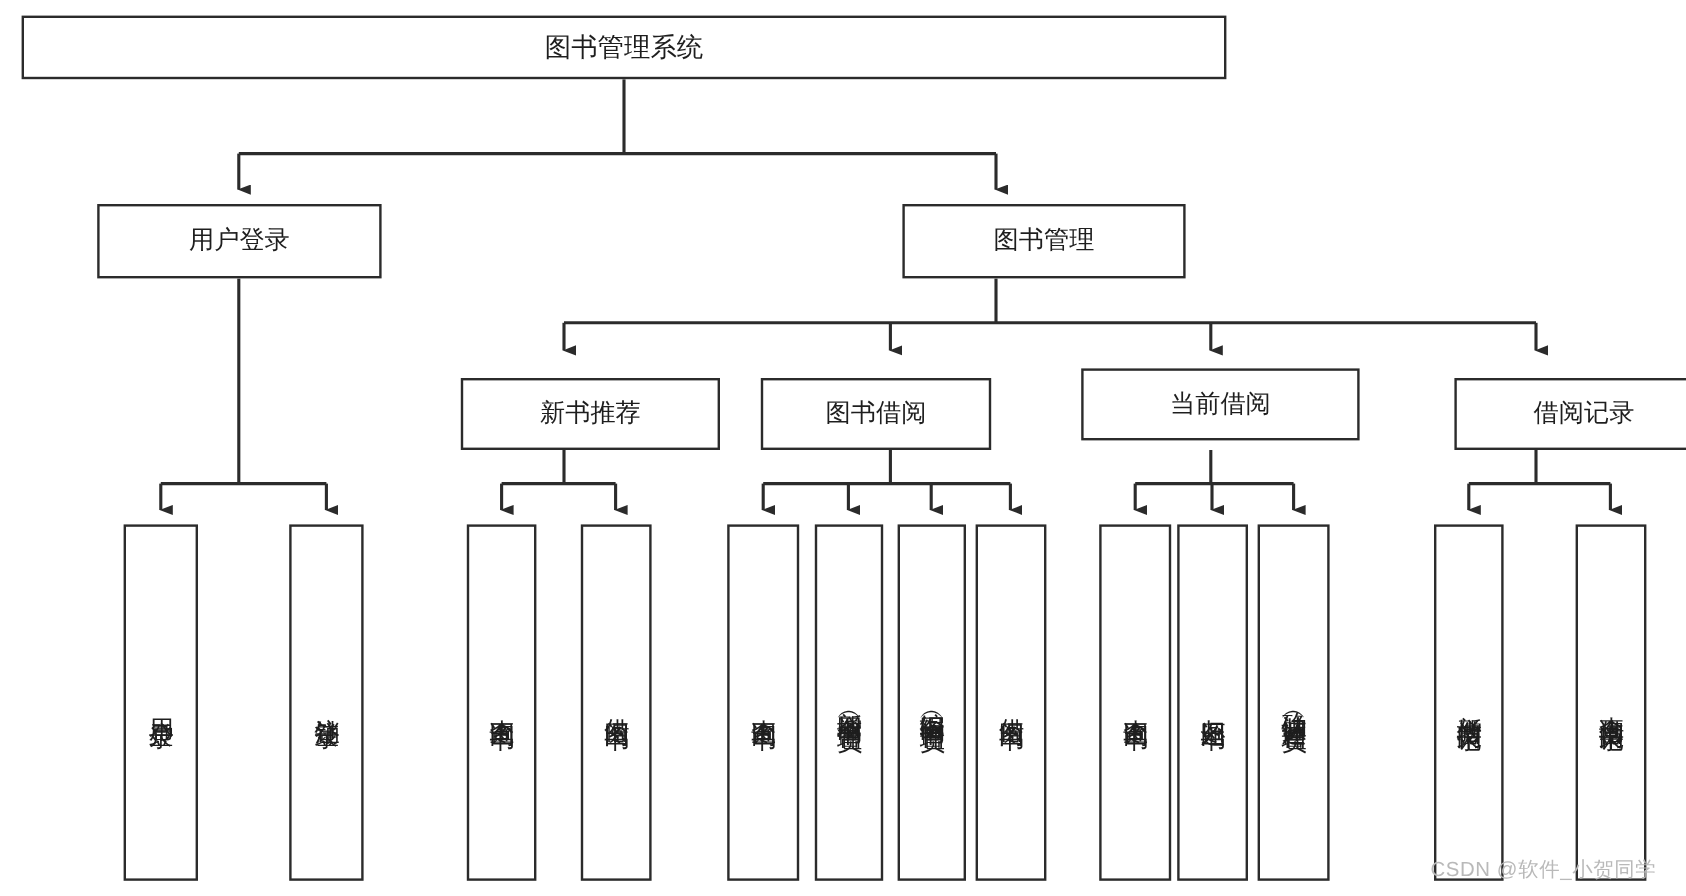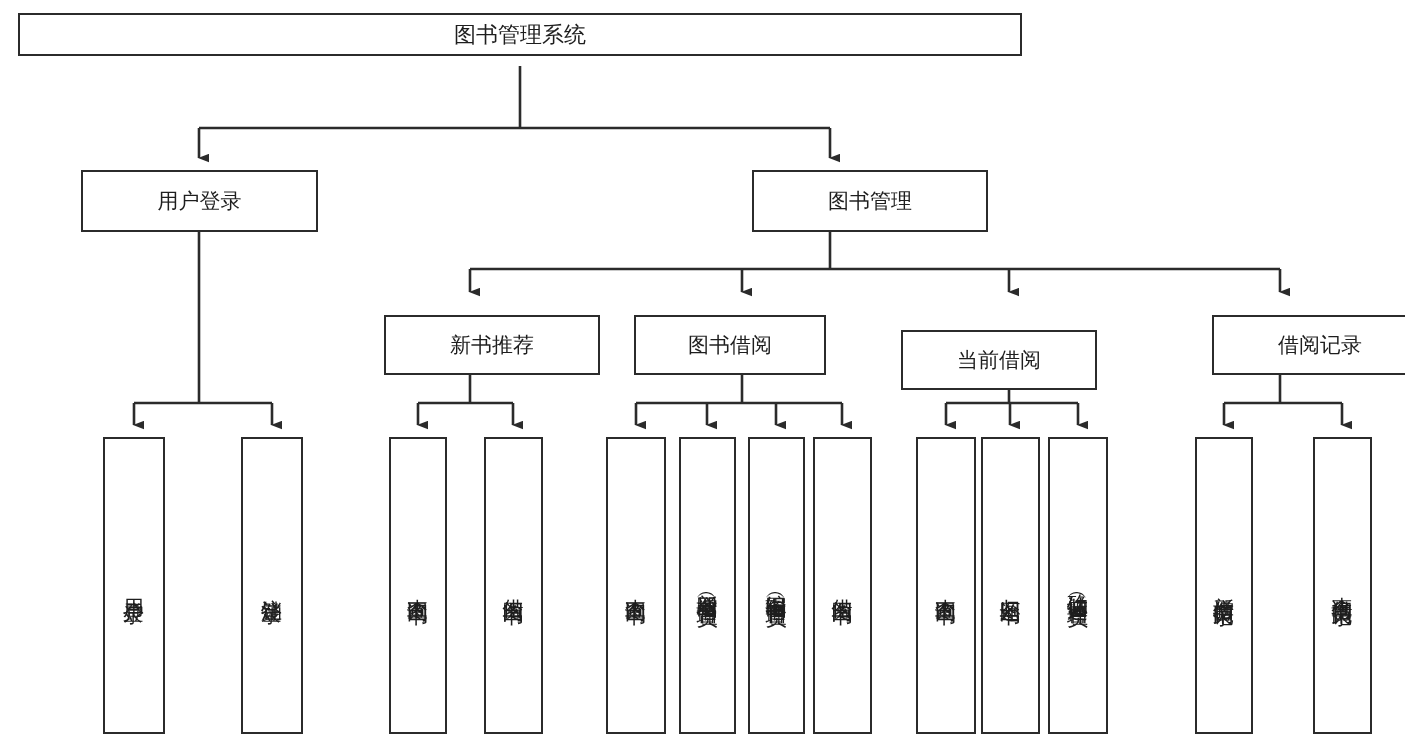--- a/index.html
+++ b/index.html
@@ -111,36 +111,36 @@
       <path d="M 1078,403 L 1078,425" marker-end="url(#arrowhead)"></path>
 
       <path d="M 1280,375 L 1280,403"></path>
       <path d="M 1224,403 L 1342,403"></path>
       <path d="M 1224,403 L 1224,425" marker-end="url(#arrowhead)"></path>
       <path d="M 1342,403 L 1342,425" marker-end="url(#arrowhead)"></path>
     </g>
   </svg>
 
   <div id="nodes-host">
-      <div class="node h-node node-root" style="left: 18px; top: 13px; width: 1004px; height: 43px;">
+      <div class="node h-node node-root" style="left: 18px; top: 13px; width: 1004px; height: 53px;">
         <span class="node-label">图书管理系统</span>
       </div>
       <div class="node h-node" style="left: 81px; top: 170px; width: 237px; height: 62px;">
         <span class="node-label">用户登录</span>
       </div>
       <div class="node h-node" style="left: 752px; top: 170px; width: 236px; height: 62px;">
         <span class="node-label">图书管理</span>
       </div>
       <div class="node h-node" style="left: 384px; top: 315px; width: 216px; height: 60px;">
         <span class="node-label">新书推荐</span>
       </div>
       <div class="node h-node" style="left: 634px; top: 315px; width: 192px; height: 60px;">
         <span class="node-label">图书借阅</span>
       </div>
-      <div class="node h-node" style="left: 901px; top: 330px; width: 196px; height: 60px;">
+      <div class="node h-node" style="left: 901px; top: 307px; width: 232px; height: 60px;">
         <span class="node-label">当前借阅</span>
       </div>
       <div class="node h-node" style="left: 1172px; top: 315px; width: 216px; height: 60px; margin-left: 40px;">
         <span class="node-label">借阅记录</span>
       </div>
       <div class="node v-node" style="left: 103px; top: 437px; width: 62px; height: 297px;">
         <span class="node-label">用户登录</span>
       </div>
       <div class="node v-node" style="left: 241px; top: 437px; width: 62px; height: 297px;">
         <span class="node-label">注销登录</span>
@@ -173,14 +173,15 @@
         <span class="node-label">确认归还（管理员）</span>
       </div>
       <div class="node v-node" style="left: 1195px; top: 437px; width: 58px; height: 297px;">
         <span class="node-label">新增借阅记录</span>
       </div>
       <div class="node v-node" style="left: 1313px; top: 437px; width: 59px; height: 297px;">
         <span class="node-label">查询借阅记录</span>
       </div>
     </div>
 
+  <div class="watermark" style="left: 1192px; top: 713px; color: rgb(185, 185, 185);">CSDN @软件_小贺同学</div>
 
 </div>
 
 </body></html>

